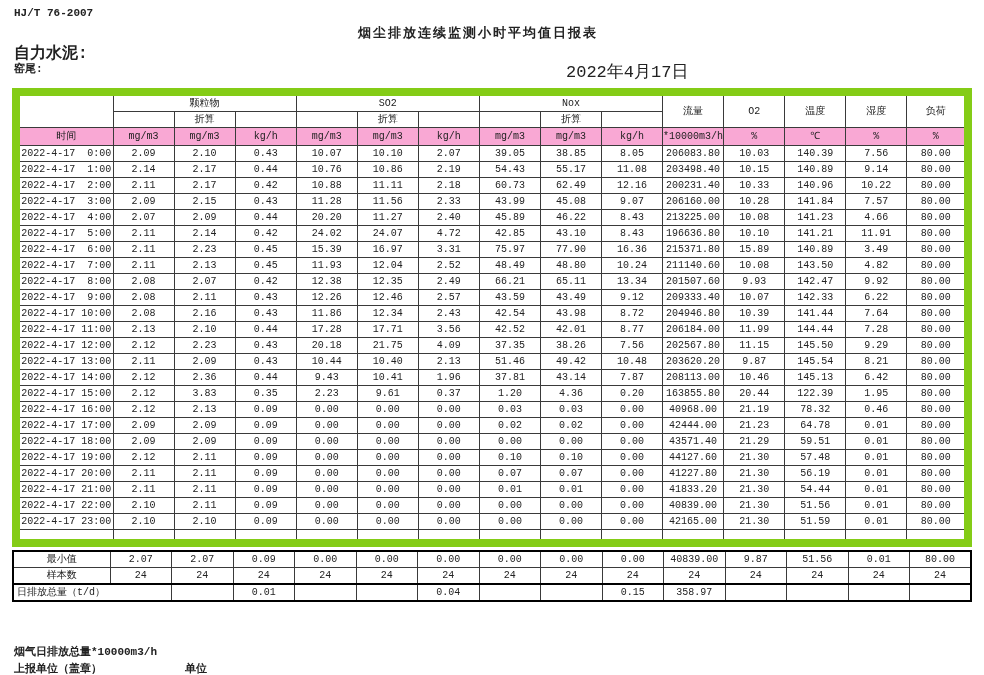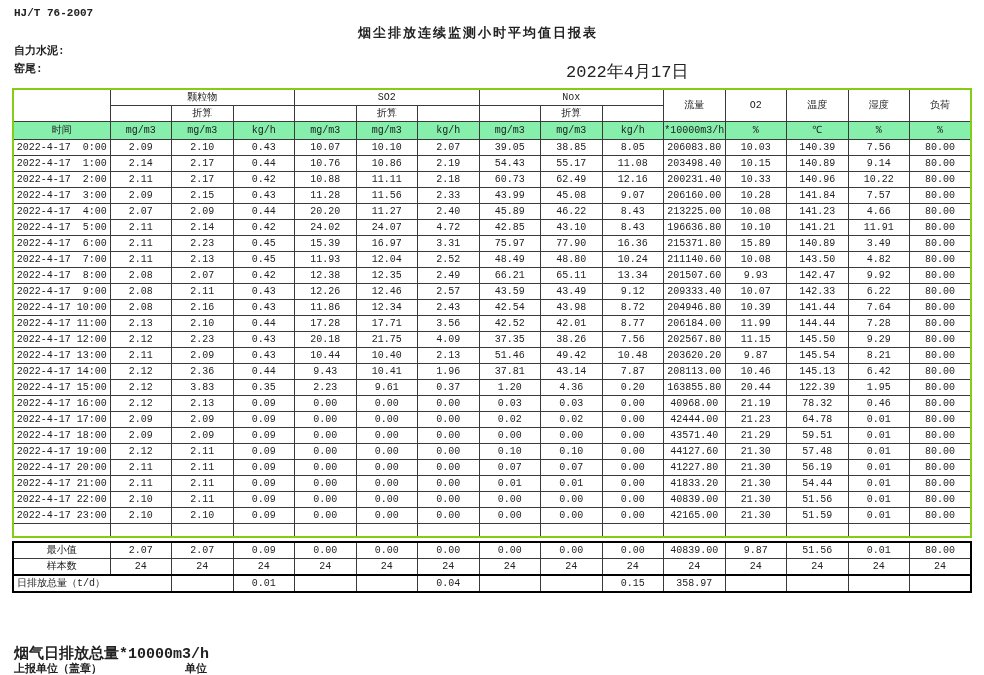--- a/index.html
+++ b/index.html
@@ -4,38 +4,38 @@
 <style>
   * { box-sizing: border-box; }
   html,body { margin:0; padding:0; background:#ffffff; }
   .page {
     position:relative; width:984px; height:675px; background:#fff;
     font-family:"Liberation Mono","DejaVu Sans Mono",monospace; color:#222;
   }
   .std       { position:absolute; left:14px;  top:7px;  font-size:11px; font-weight:bold; white-space:pre; }
   .title     { position:absolute; left:0;     top:24px; width:956px; text-align:center;
                font-size:13px; font-weight:bold; letter-spacing:2px; }
-  .company   { position:absolute; left:14px;  top:43px; font-size:11px; font-weight:bold; }
+  .company   { position:absolute; left:14px;  top:43px; font-size:16px; font-weight:bold; }
   .location  { position:absolute; left:14px;  top:61px; font-size:11px; font-weight:bold; }
   .date      { position:absolute; left:566px; top:60px; font-size:17px; }
   .tables    { position:absolute; left:12px;  top:88px; width:960px; }
   table { border-collapse:collapse; table-layout:fixed; width:960px; font-size:10px; }
   td {
     border:1px solid #3a3a3a; text-align:center; padding:0;
     height:15px; line-height:15px; overflow:hidden; white-space:pre;
   }
-  .main-table    { border:2px solid #84cc16; }
+  .main-table    { border:8px solid #84cc16; }
   .summary-table { border:2px solid #000; margin-top:3px; }
-  .units-row td  { background:#86efac; height:17px; line-height:17px; }
+  .units-row td  { background:#f9a8d4; height:17px; line-height:17px; }
   .hdr-row td    { height:15px; }
   .spacer-row td { height:13px; }
   .total-row td  { border-top:2px solid #000; }
   .total-label   { text-align:left !important; padding-left:3px !important; }
   .sum-label     { }
-  .f-note  { position:absolute; left:14px;  top:644px; font-size:15px; font-weight:bold; }
+  .f-note  { position:absolute; left:14px;  top:644px; font-size:11px; font-weight:bold; }
   .f-org   { position:absolute; left:14px;  top:661px; font-size:11px; font-weight:bold; }
   .f-unit  { position:absolute; left:185px; top:661px; font-size:11px; font-weight:bold; }
 </style>
 </head>
 <body>
 
 <div class="page">
 
   <div class="std">HJ/T 76-2007</div>
   <div class="title">烟尘排放连续监测小时平均值日报表</div>

